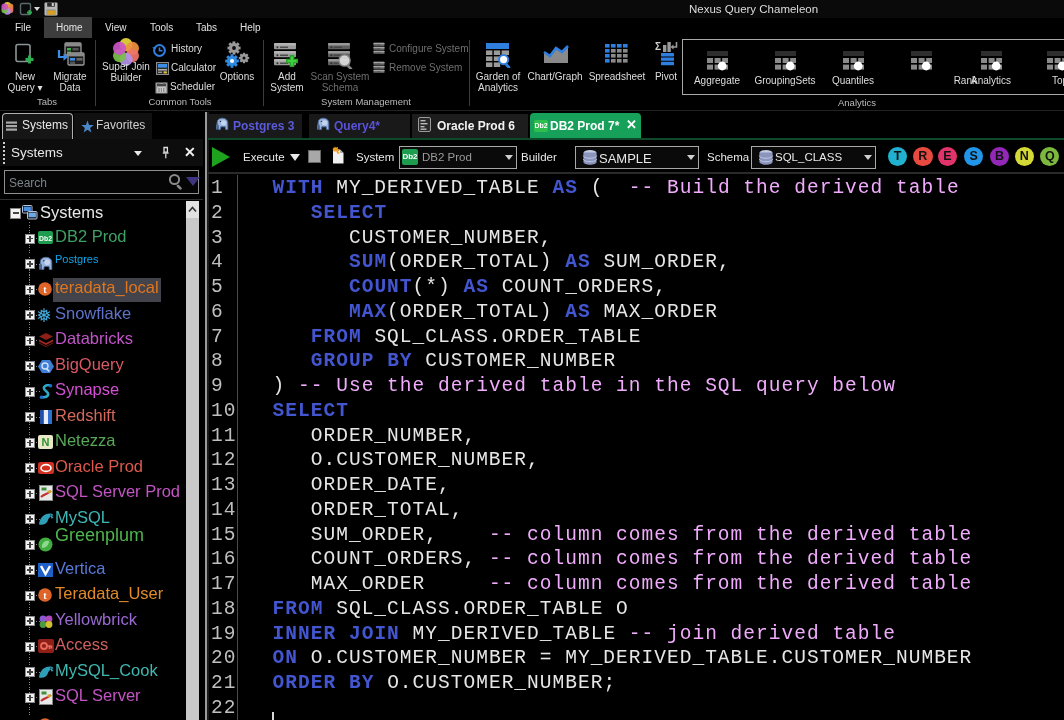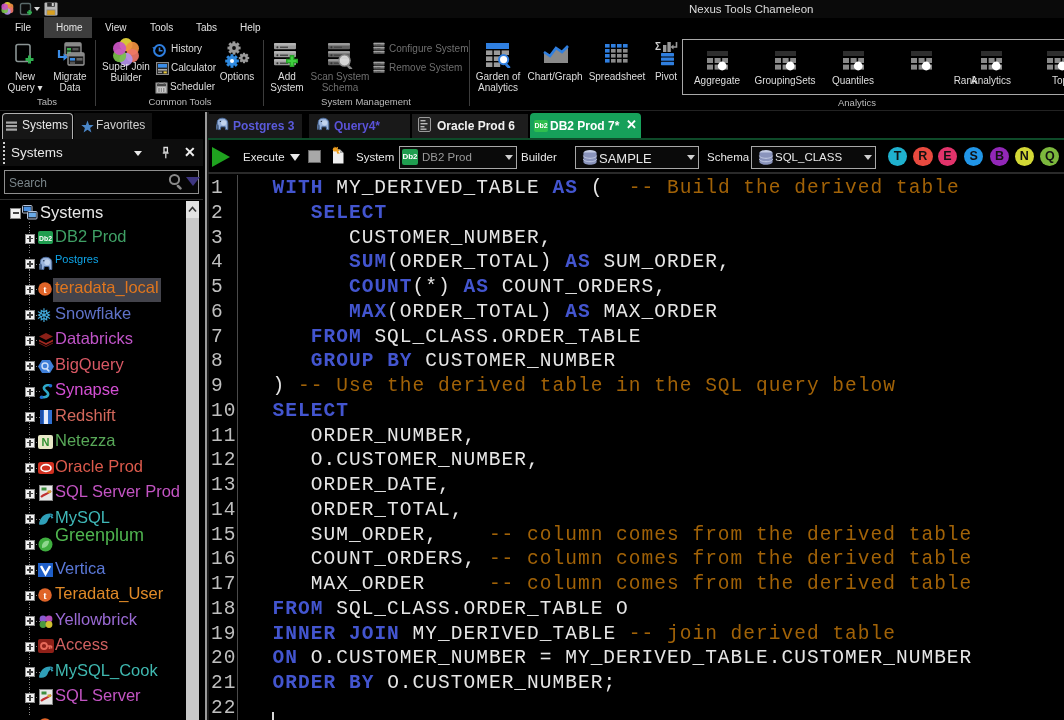--- a/index.html
+++ b/index.html
@@ -4,21 +4,21 @@
 *{margin:0;padding:0;box-sizing:border-box}
 body{width:1064px;height:720px;overflow:hidden;background:#000;font-family:"Liberation Sans",sans-serif}
 #app{position:relative;width:1064px;height:720px;background:#000;overflow:hidden}
 .abs{position:absolute}
 .lbl{color:#dedede;font-size:10px;white-space:nowrap}
 .glbl{color:#bbbbbb;font-size:9.5px;white-space:nowrap}
 .dis{color:#6f6f6f !important}
 .sep{position:absolute;width:1px;background:#3c3c3c}
 pre{font-family:"Liberation Mono",monospace;font-size:19.5px;letter-spacing:1.02px;line-height:24.75px;color:#e6e6e6}
 pre b{font-weight:bold;color:#4355cf}
-pre i{font-style:normal;color:#a16207}
+pre i{font-style:normal;color:#f0abfc}
 
 </style></head>
 <body>
 <div id="app">
 <div class="abs" style="left:0;top:0;width:1064px;height:18px;background:#0a0a0a"></div>
 <svg class="abs" style="left:1.1000000000000005px;top:2.1000000000000005px" width="12.8" height="12.8">
       <circle cx="6.4" cy="3.3" r="3.3" fill="#e8d83a" fill-opacity="0.92"></circle>
       <circle cx="9.1" cy="4.9" r="3.3" fill="#f09040" fill-opacity="0.92"></circle>
       <circle cx="9.1" cy="8.0" r="3.3" fill="#ef7668" fill-opacity="0.92"></circle>
       <circle cx="6.4" cy="9.5" r="3.3" fill="#b492ec" fill-opacity="0.92"></circle>
@@ -30,21 +30,21 @@
       <path d="M10.5 8 v5 M8 10.5 h5" stroke="#2fae4f" stroke-width="2"></path>
     </svg>
 <div class="abs" style="left:34px;top:7px;width:0;height:0;border-left:3.5px solid transparent;border-right:3.5px solid transparent;border-top:4.5px solid #d8d8d8"></div>
 <svg class="abs" style="left:44px;top:2px" width="14" height="14">
       <rect x="0.5" y="0.5" width="13" height="13" rx="1" fill="#b9b9b9"></rect>
       <rect x="3.2" y="0.5" width="7.6" height="4.2" fill="#2a2a2a"></rect>
       <rect x="7.8" y="1" width="2" height="3" fill="#cfcfcf"></rect>
       <rect x="2.5" y="7.5" width="9" height="6" fill="#8a8a8a"></rect>
       <rect x="3.2" y="8.4" width="7.6" height="4.4" fill="#d8a020"></rect>
     </svg>
-<div class="abs" style="left:689px;top:3px;width:200px;color:#dcdcdc;font-size:11.5px">Nexus Tools Chameleon</div>
+<div class="abs" style="left:689px;top:3px;width:200px;color:#dcdcdc;font-size:11.5px">Nexus Query Chameleon</div>
 <div class="abs" style="left:44px;top:17px;width:48px;height:21px;background:#3d3d3d"></div>
 <div class="abs" style="left:15px;top:22px;color:#e2e2e2;font-size:10px">File</div>
 <div class="abs" style="left:56px;top:22px;color:#e2e2e2;font-size:10px">Home</div>
 <div class="abs" style="left:105px;top:22px;color:#e2e2e2;font-size:10px">View</div>
 <div class="abs" style="left:150px;top:22px;color:#e2e2e2;font-size:10px">Tools</div>
 <div class="abs" style="left:196px;top:22px;color:#e2e2e2;font-size:10px">Tabs</div>
 <div class="abs" style="left:240px;top:22px;color:#e2e2e2;font-size:10px">Help</div>
 <div class="sep" style="left:95px;top:40px;height:66px"></div>
 <div class="sep" style="left:263px;top:40px;height:66px"></div>
 <div class="sep" style="left:469px;top:40px;height:66px"></div>

